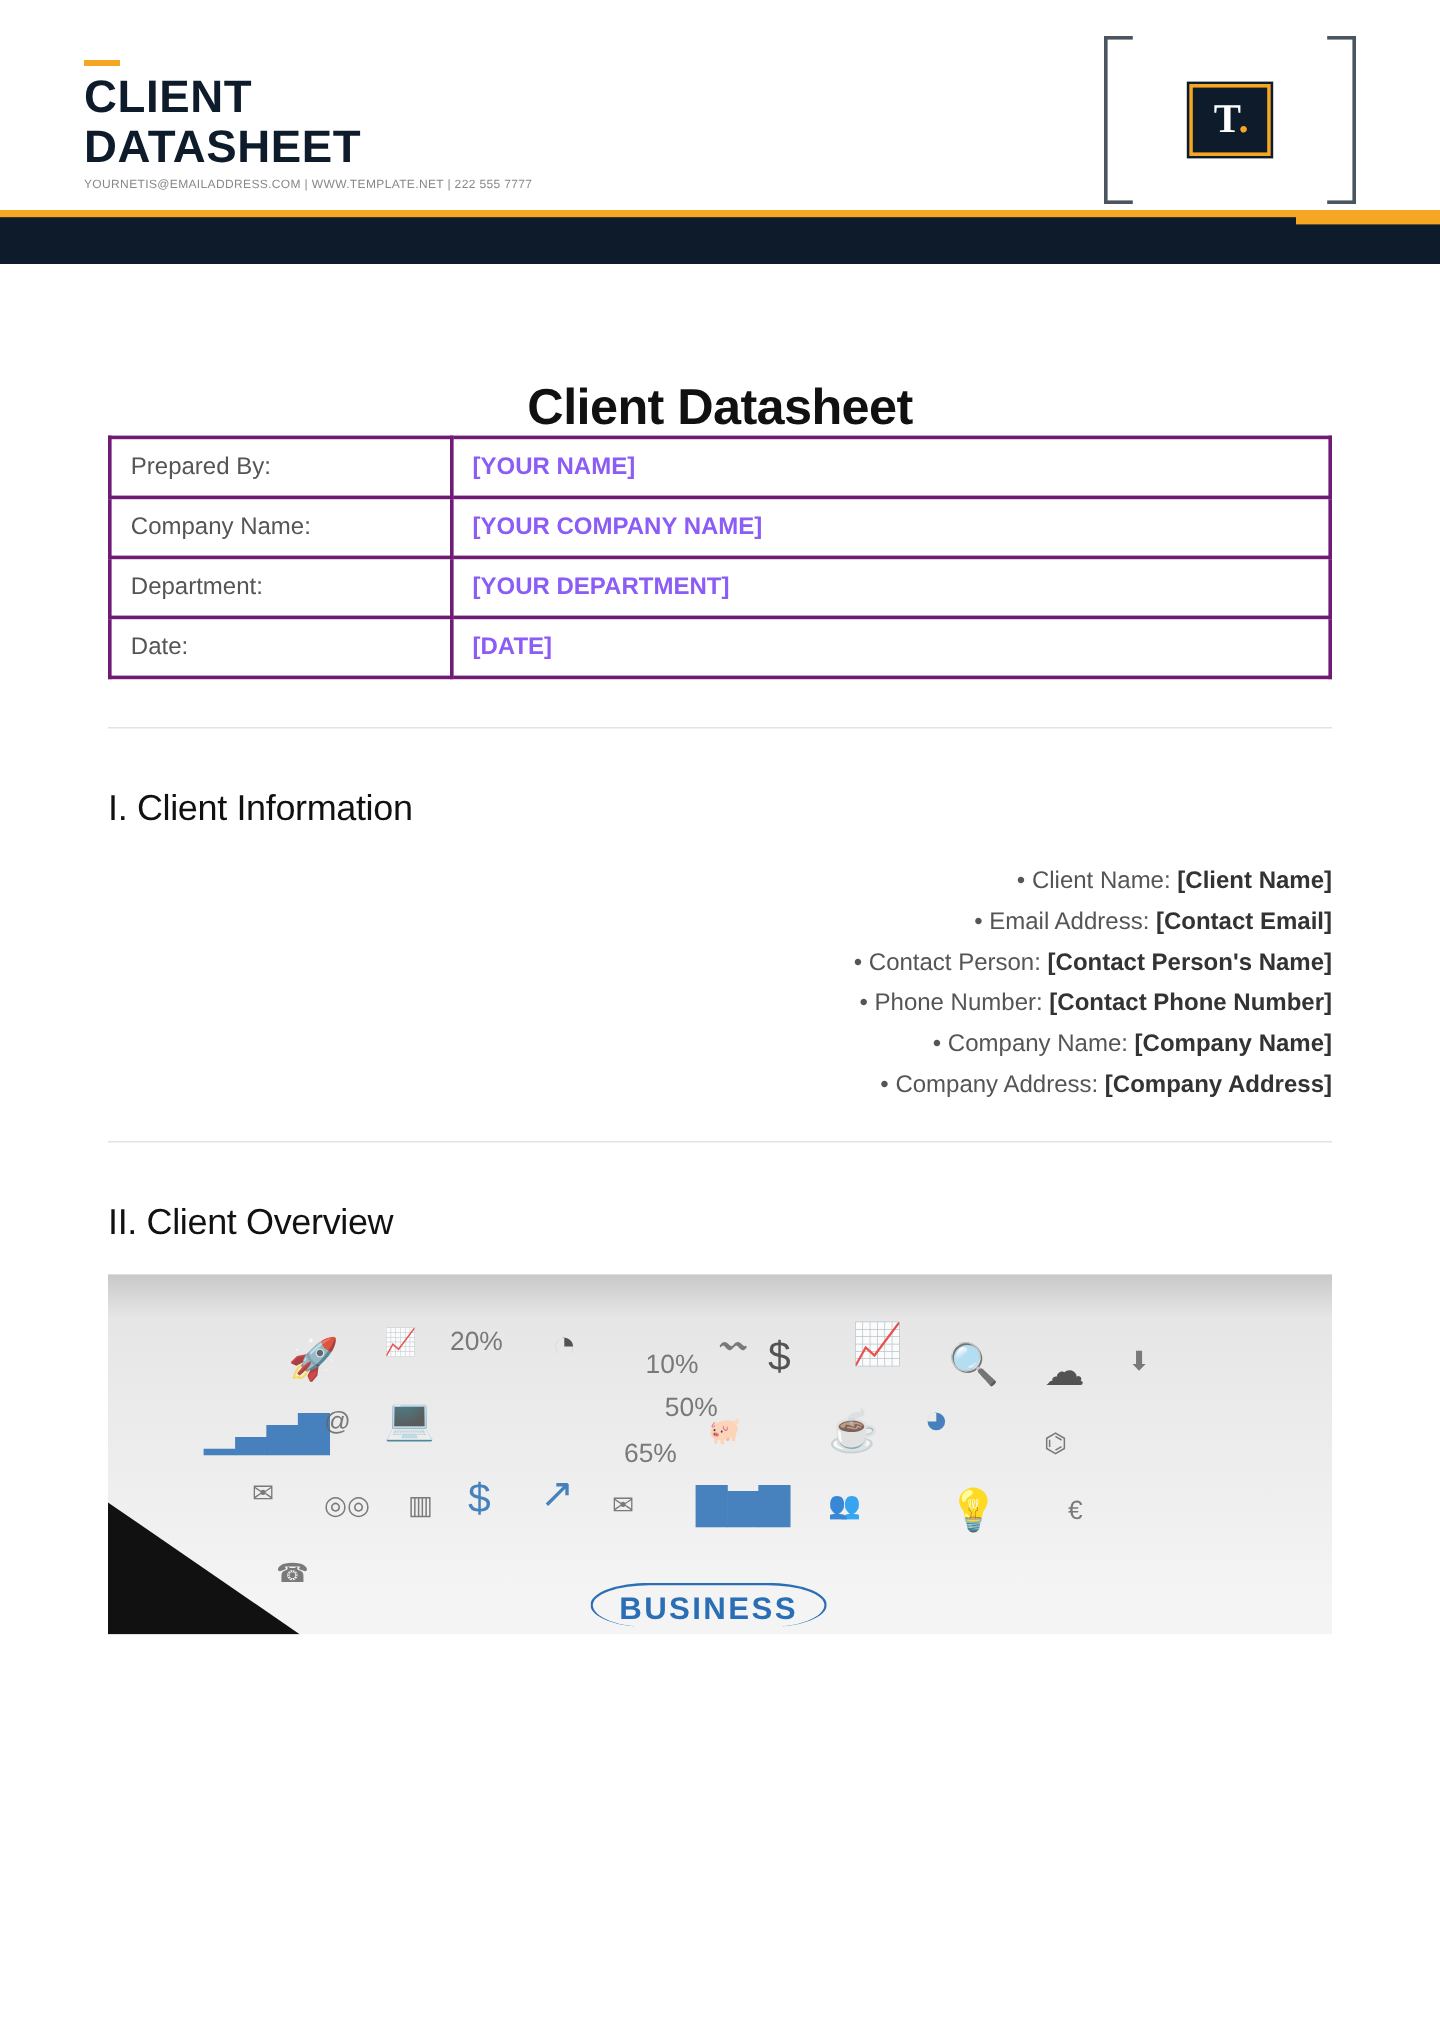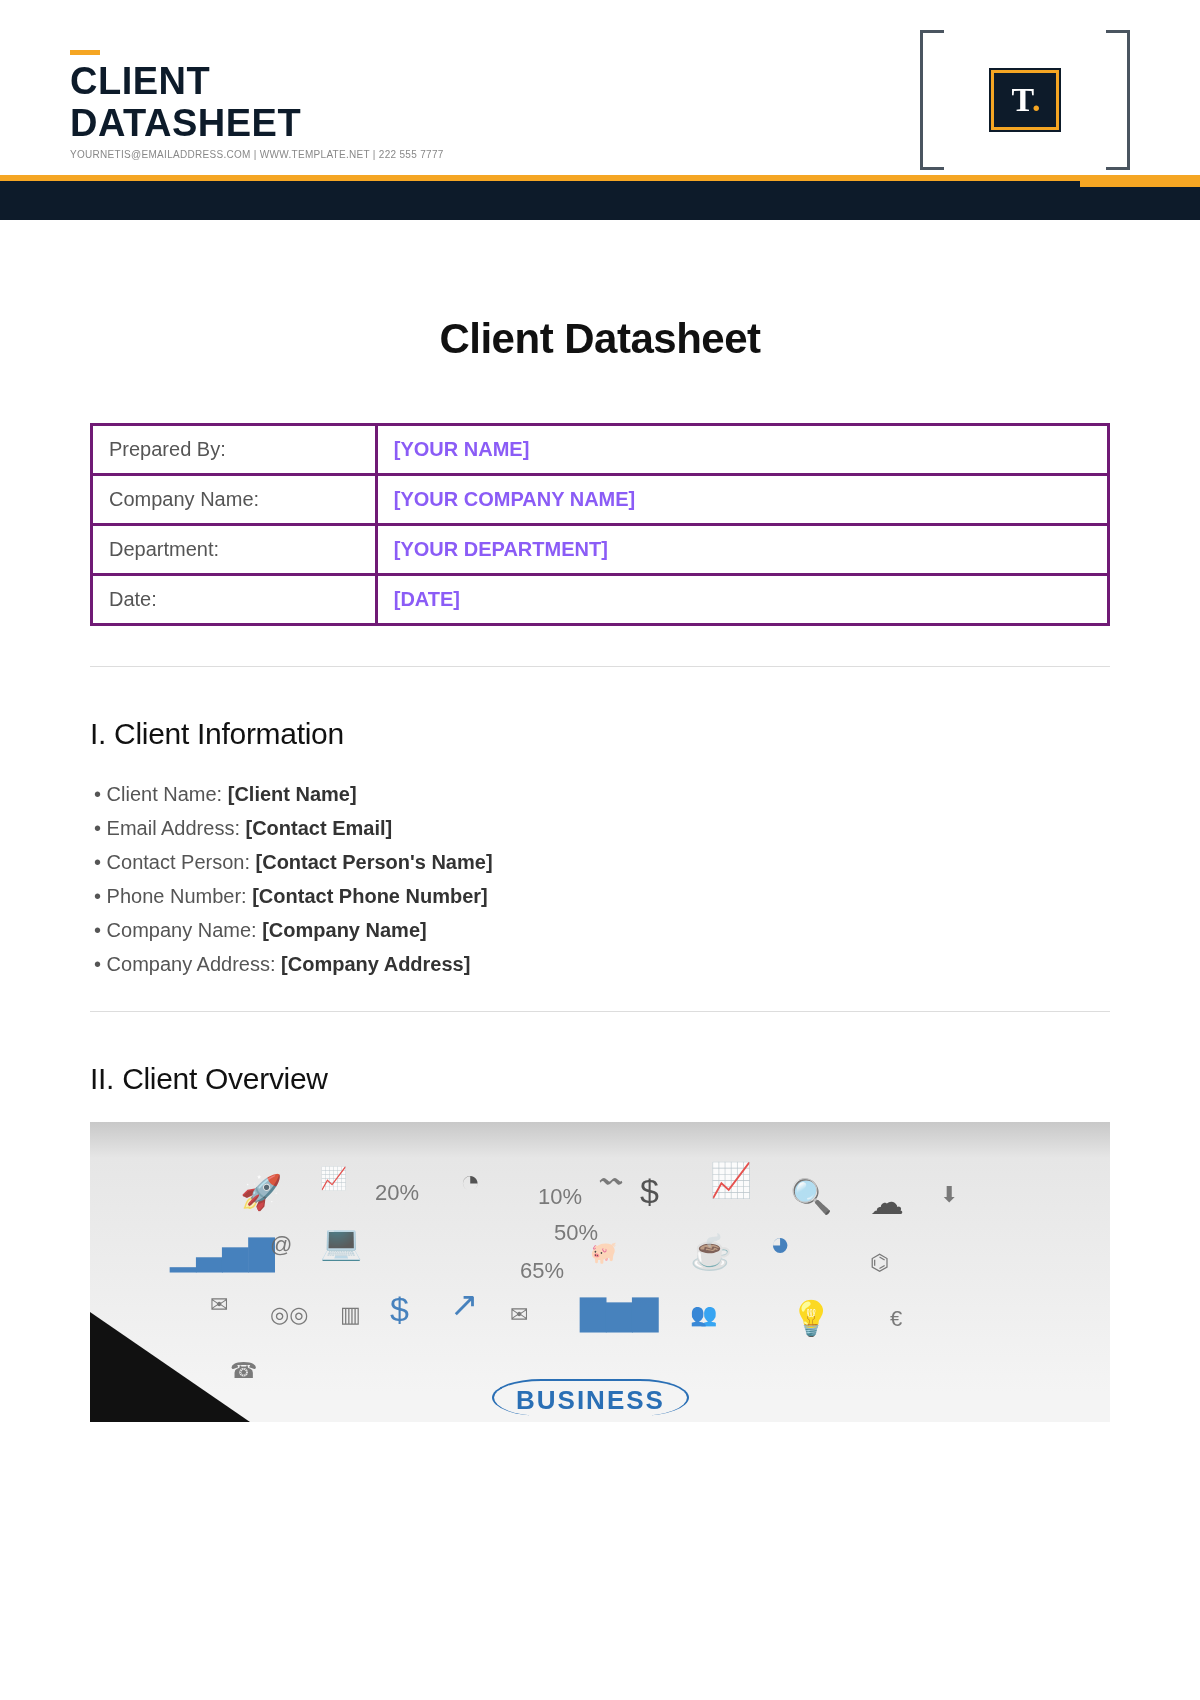--- a/index.html
+++ b/index.html
@@ -90,21 +90,20 @@
     z-index: 4;
   }
   .content {
     padding: 90px 90px 0 90px;
   }
   .doc-title {
     text-align: center;
     font-size: 42px;
     font-weight: 800;
     color: #111;
-    margin-bottom: 60px;
     letter-spacing: -0.5px;
   }
   table.meta {
     width: 100%;
     border-collapse: collapse;
     margin-bottom: 40px;
   }
   table.meta td {
     border: 3px solid #701a75;
     padding: 12px 16px;
@@ -127,20 +126,21 @@
   h2.section {
     font-size: 30px;
     font-weight: 400;
     color: #111;
     margin-bottom: 26px;
     letter-spacing: -0.3px;
   }
   ul.info {
     list-style: none;
     margin-bottom: 30px;
+    text-align: right;
   }
   ul.info li {
     font-size: 20px;
     color: #555;
     line-height: 1.7;
     padding-left: 4px;
   }
   ul.info li::before {
     content: "• ";
     color: #555;
@@ -249,21 +249,21 @@
     </ul>
 
   <hr class="sep">
 
   <h2 class="section">II. Client Overview</h2>
 
   <div class="overview-img">
     <div class="doodles">
       <span class="doodle" style="top:10px;left:90px">🚀</span>
       <span class="doodle small" style="top:4px;left:170px">📈</span>
-      <span class="doodle blue small" style="top:18px;left:225px">20%</span>
+      <span class="doodle blue small" style="top:3px;left:225px">20%</span>
       <span class="doodle" style="top:0px;left:310px">◔</span>
       <span class="doodle small" style="top:22px;left:388px">10%</span>
       <span class="doodle small" style="top:0px;left:450px">〰</span>
       <span class="doodle" style="top:10px;left:490px">$</span>
       <span class="doodle" style="top:-2px;left:560px">📈</span>
       <span class="doodle blue" style="top:14px;left:640px">🔍</span>
       <span class="doodle" style="top:20px;left:720px">☁</span>
       <span class="doodle small" style="top:20px;left:790px">⬇</span>
 
       <span class="doodle blue" style="top:70px;left:20px">▁▃▅▇</span>

